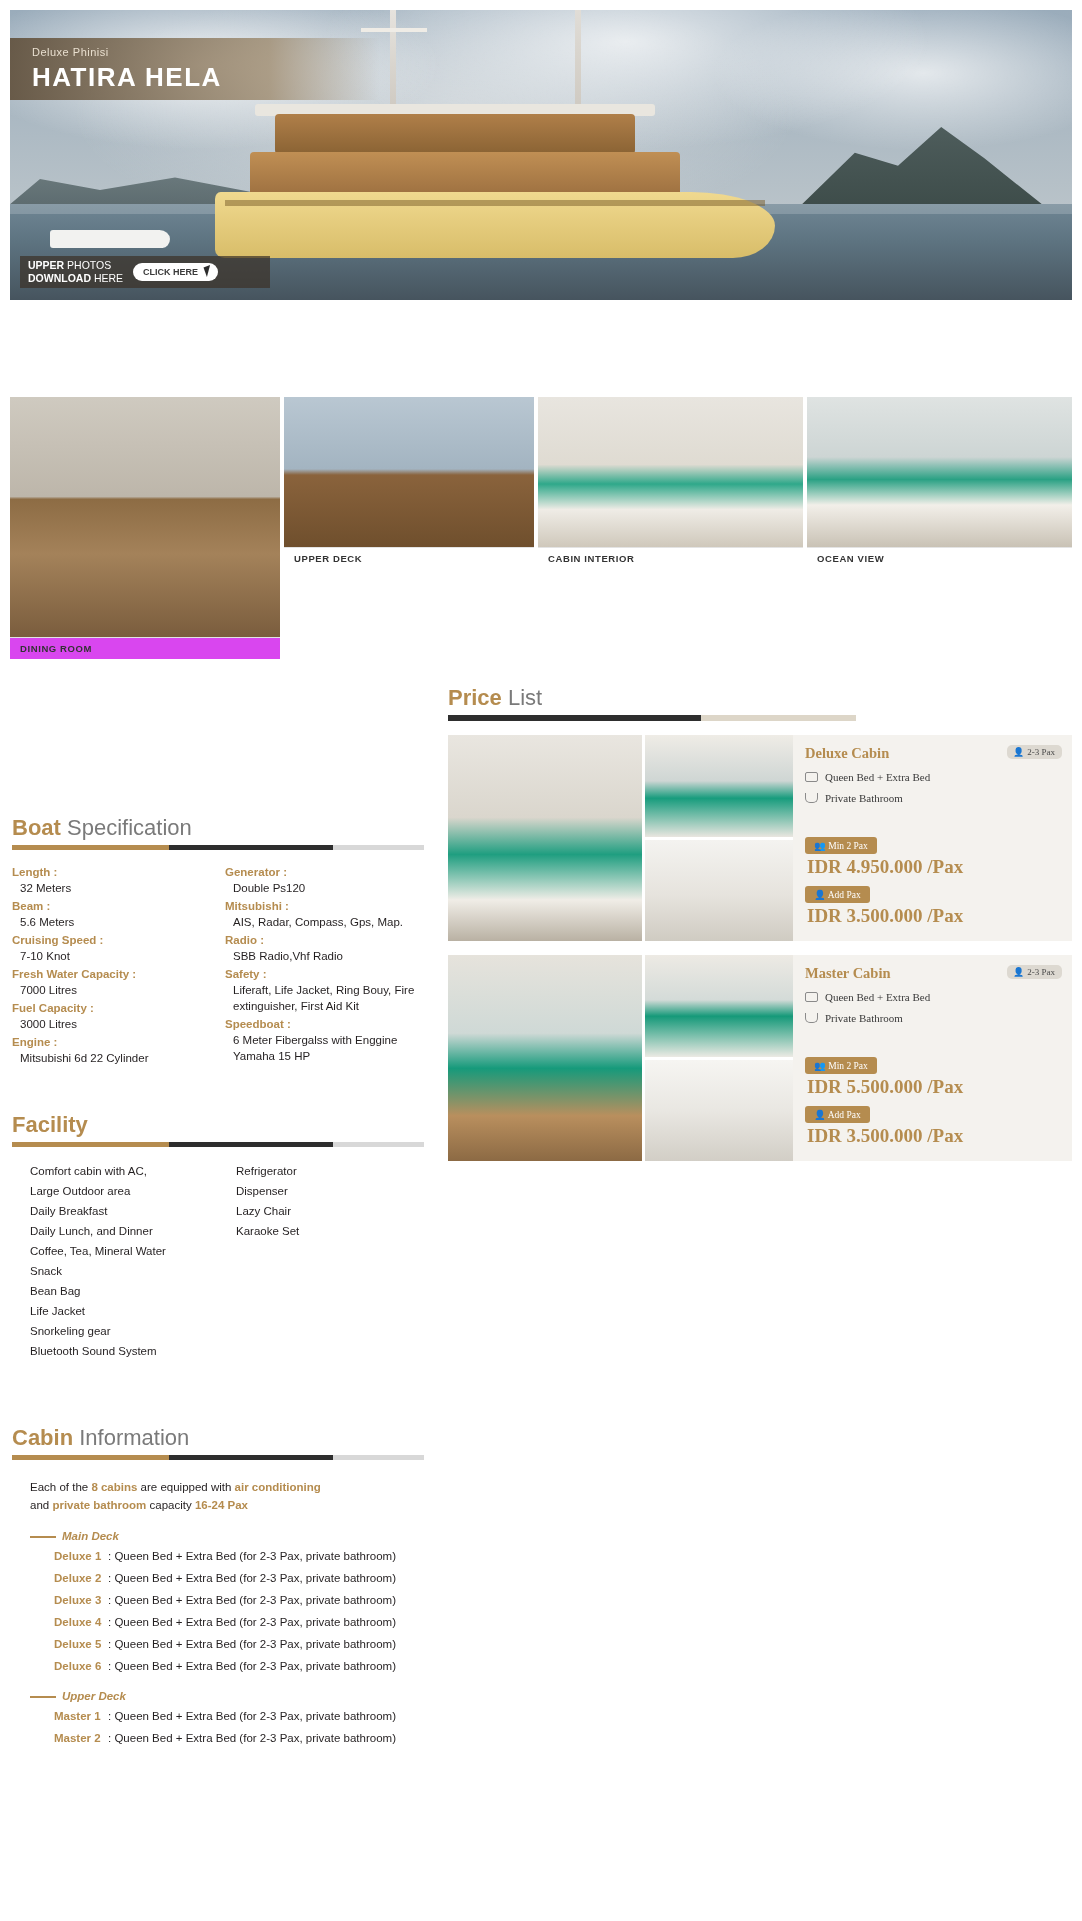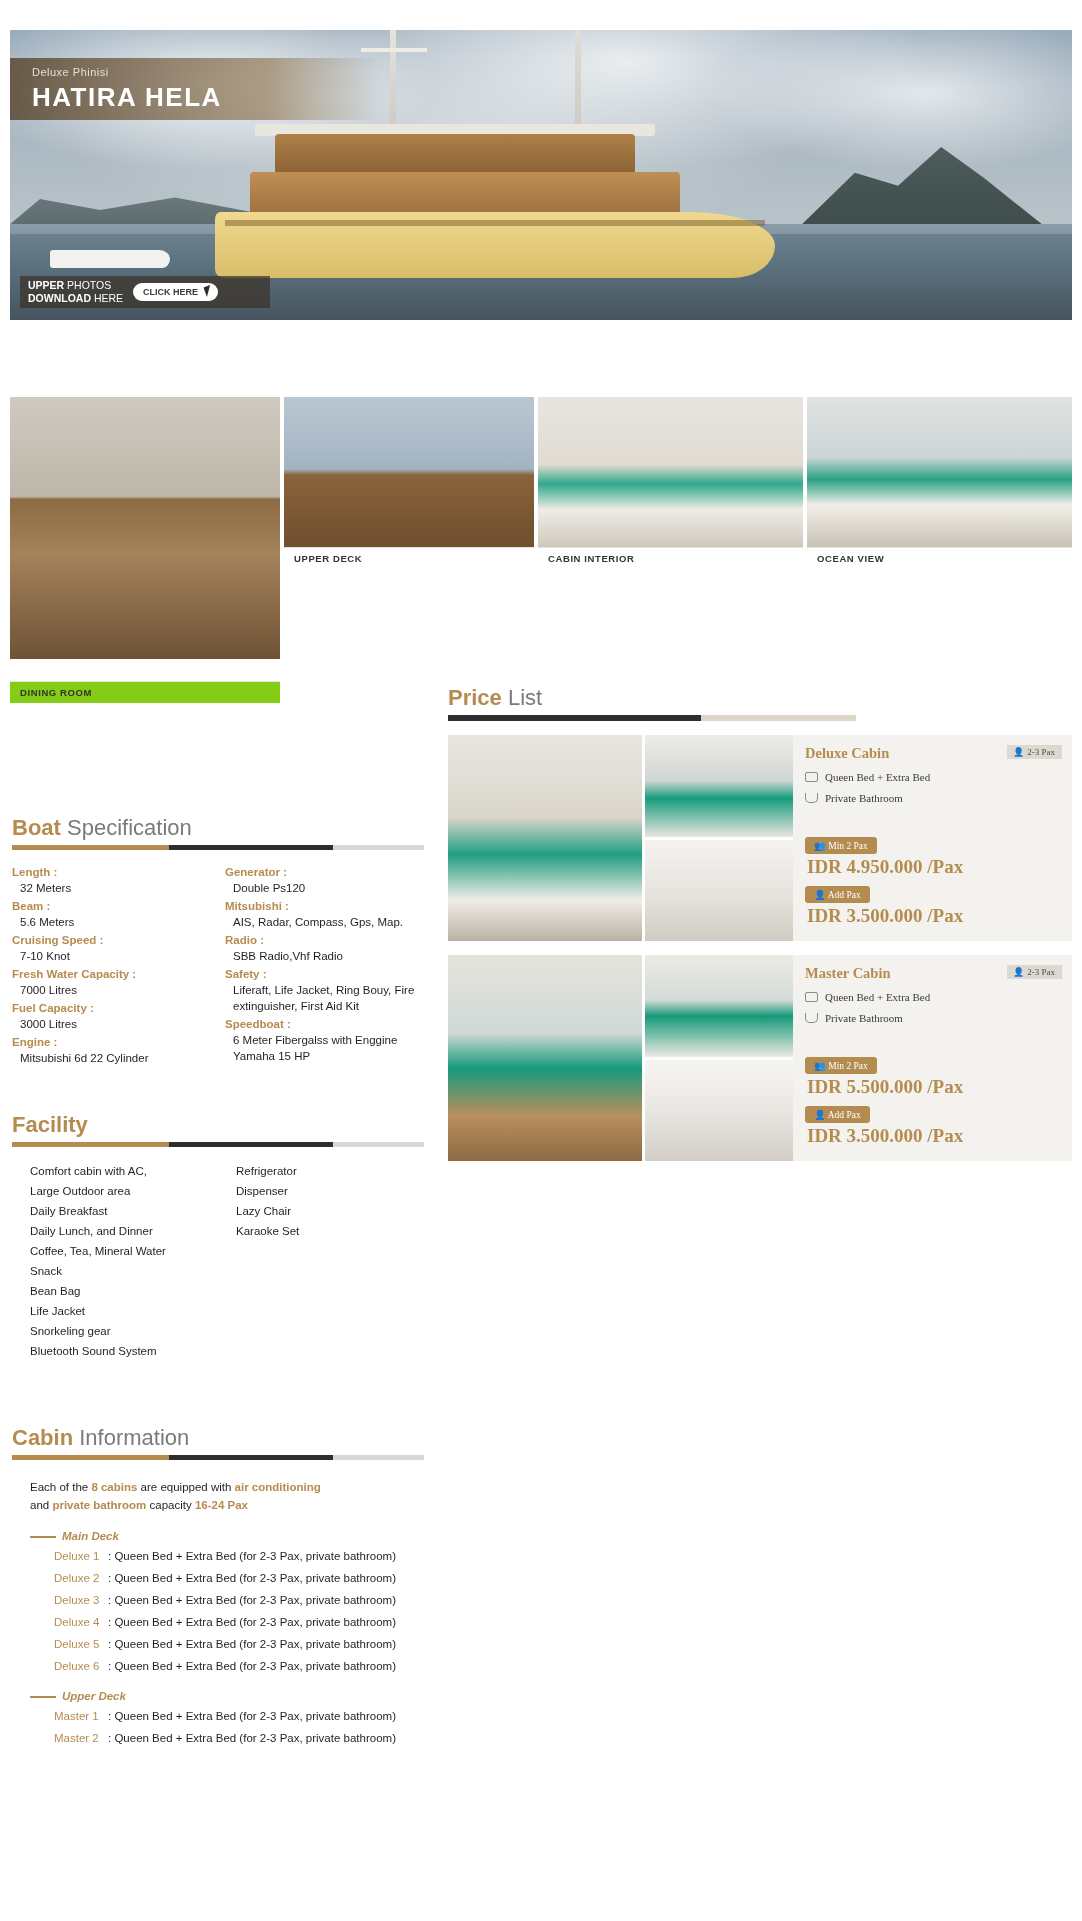--- a/index.html
+++ b/index.html
@@ -14,21 +14,20 @@
     overflow: hidden;
   }
 
   
   .hero {
     position: absolute;
     left: 10px; top: 10px;
     width: 1062px; height: 290px;
     overflow: hidden;
     background: linear-gradient(#7d8fa0, #93a3b1 40%, #aab6bd 60%, #6d7f8d 100%);
-    margin-top: 20px;
   }
   .sky {
     position: absolute; left:0; top:0; width:100%; height:68%;
     background:
       radial-gradient(ellipse 340px 120px at 18% 28%, rgba(255,255,255,.85), rgba(255,255,255,0) 70%),
       radial-gradient(ellipse 420px 150px at 58% 16%, rgba(255,255,255,.75), rgba(255,255,255,0) 72%),
       radial-gradient(ellipse 300px 110px at 86% 32%, rgba(255,255,255,.7), rgba(255,255,255,0) 70%),
       radial-gradient(ellipse 500px 180px at 40% 52%, rgba(210,216,220,.9), rgba(210,216,220,0) 72%),
       linear-gradient(#9aacbb, #b9c3c9);
   }
@@ -129,21 +128,21 @@
   .t4 { left:797px; top:0; width:265px; height:150px;
         background: linear-gradient(#dfe3e2 0%, #cdd5d4 40%, #2aa184 55%, #f2efe9 72%, #c9c2b5 100%); }
   .capbar {
     position:absolute; height:22px; background:#fff; color:#333;
     font-size:9.5px; font-weight:bold; letter-spacing:.6px;
     display:flex; align-items:center; padding-left:10px; border-top:1px solid #e3e3e3;
   }
   .cap2 { left:274px; top:150px; width:250px; }
   .cap3 { left:528px; top:150px; width:265px; }
   .cap4 { left:797px; top:150px; width:265px; }
-  .cap1 { left:0; top:240px; width:270px; background:#84cc16;margin-top:44px; }
+  .cap1 { left:0; top:240px; width:270px; background:#d946ef; }
 
   
   .section-h {
     font-size:22px; font-weight:bold; color:#b58c4f;
   }
   .section-h span.light { color:#7a7a7a; font-weight:normal; }
   .rule {
     height:5px; background:linear-gradient(90deg,#2e2e2e 0%, #2e2e2e 55%, #cfcfcf 55%, #cfcfcf 100%);
     margin-top:4px;
   }
@@ -173,40 +172,40 @@
   .ph-c { background: linear-gradient(#f4f3f0 0%, #e6e3dd 55%, #cfcbc2 100%); }
   .ph-d { background: linear-gradient(#e6e3dc 0%, #cfd9d6 38%, #169a7b 55%, #b98f5e 78%, #8c6a44 100%); }
   .ph-e { background: linear-gradient(#edeae4 0%, #d4dbd8 44%, #159979 60%, #eceae4 100%); }
   .ph-f { background: linear-gradient(#f6f5f2 0%, #e9e7e2 50%, #d2cec6 100%); }
   .price-info {
     flex:1; background:#f4f2ee; position:relative; padding:10px 12px;font-family:Liberation Serif, serif;
   }
   .pi-title { font-size:14.5px; font-weight:bold; color:#b58c4f; }
   .pax-badge {
     position:absolute; right:10px; top:10px; background:#ddd9d1; color:#4a4a4a;
-    font-size:9px; border-radius:0; padding:2px 7px;
+    font-size:9px; border-radius:5px; padding:2px 7px;
   }
   .pi-line { font-size:11px; color:#3a3a3a; margin-top:9px; display:flex; align-items:center; gap:7px; }
   .mini-ico { width:13px; height:10px; border:1px solid #8a8a8a; border-radius:2px; display:inline-block; }
   .mini-ico.bath { border-radius:0 0 5px 5px; border-top:none; }
   .tag {
     display:inline-block; background:#b58c4f; color:#fff; font-size:9.5px;
     padding:3px 9px; border-radius:3px; margin-top:4px;text-align:center;
   }
   .price-val { font-size:19px; color:#b58c4f; font-weight:bold; margin:2px 0 4px 2px; }
   .price-block { position:absolute; left:12px; bottom:10px; }
 
   
   #cabin { position:absolute; left:12px; top:1425px; width:412px; }
   .cabin-intro { font-size:11.5px; line-height:18px; margin-top:18px; padding-left:18px; }
   .hl { color:#b58c4f; font-weight:bold; }
   .deck-head { margin-top:16px; padding-left:18px; font-size:11.5px; font-weight:bold; font-style:italic; color:#b58c4f; }
   .deck-head .dash { display:inline-block; width:26px; height:2px; background:#b58c4f; vertical-align:middle; margin-right:6px; }
   .cab-row { display:flex; font-size:11.5px; line-height:16px; margin-top:6px; padding-left:18px; }
-  .cab-name { width:78px; color:#b58c4f; font-weight:normal;padding-left:24px; }
+  .cab-name { width:78px; color:#b58c4f; font-weight:bold;padding-left:24px; }
   .cab-desc { flex:1; }
 </style>
 </head>
 <body>
 
 <div class="hero">
   <div class="sky"></div>
   <div class="island-far"></div>
   <div class="island-left"></div>
   <div class="sea"></div>

